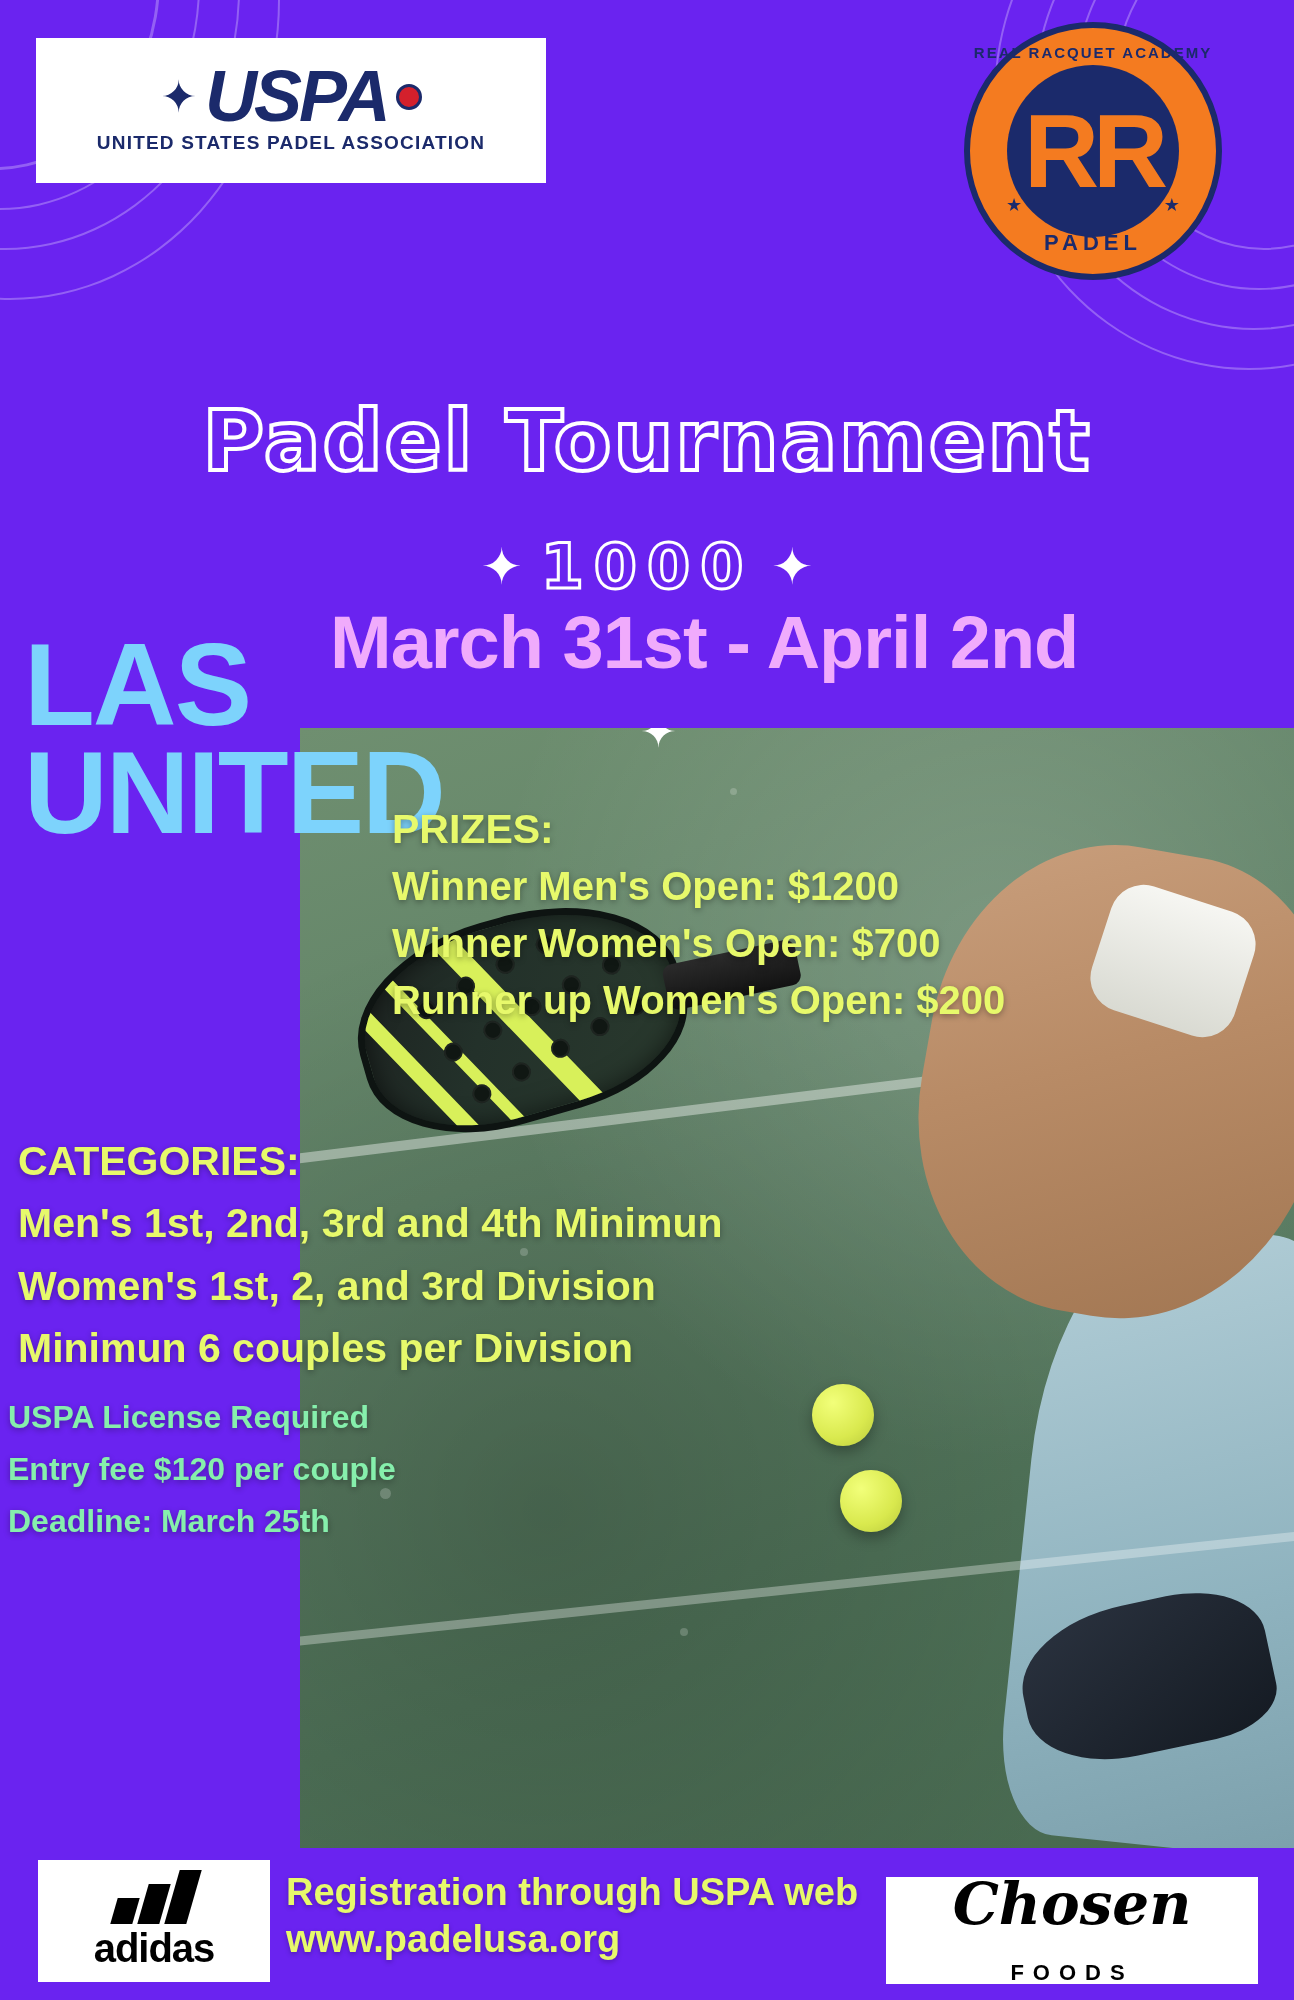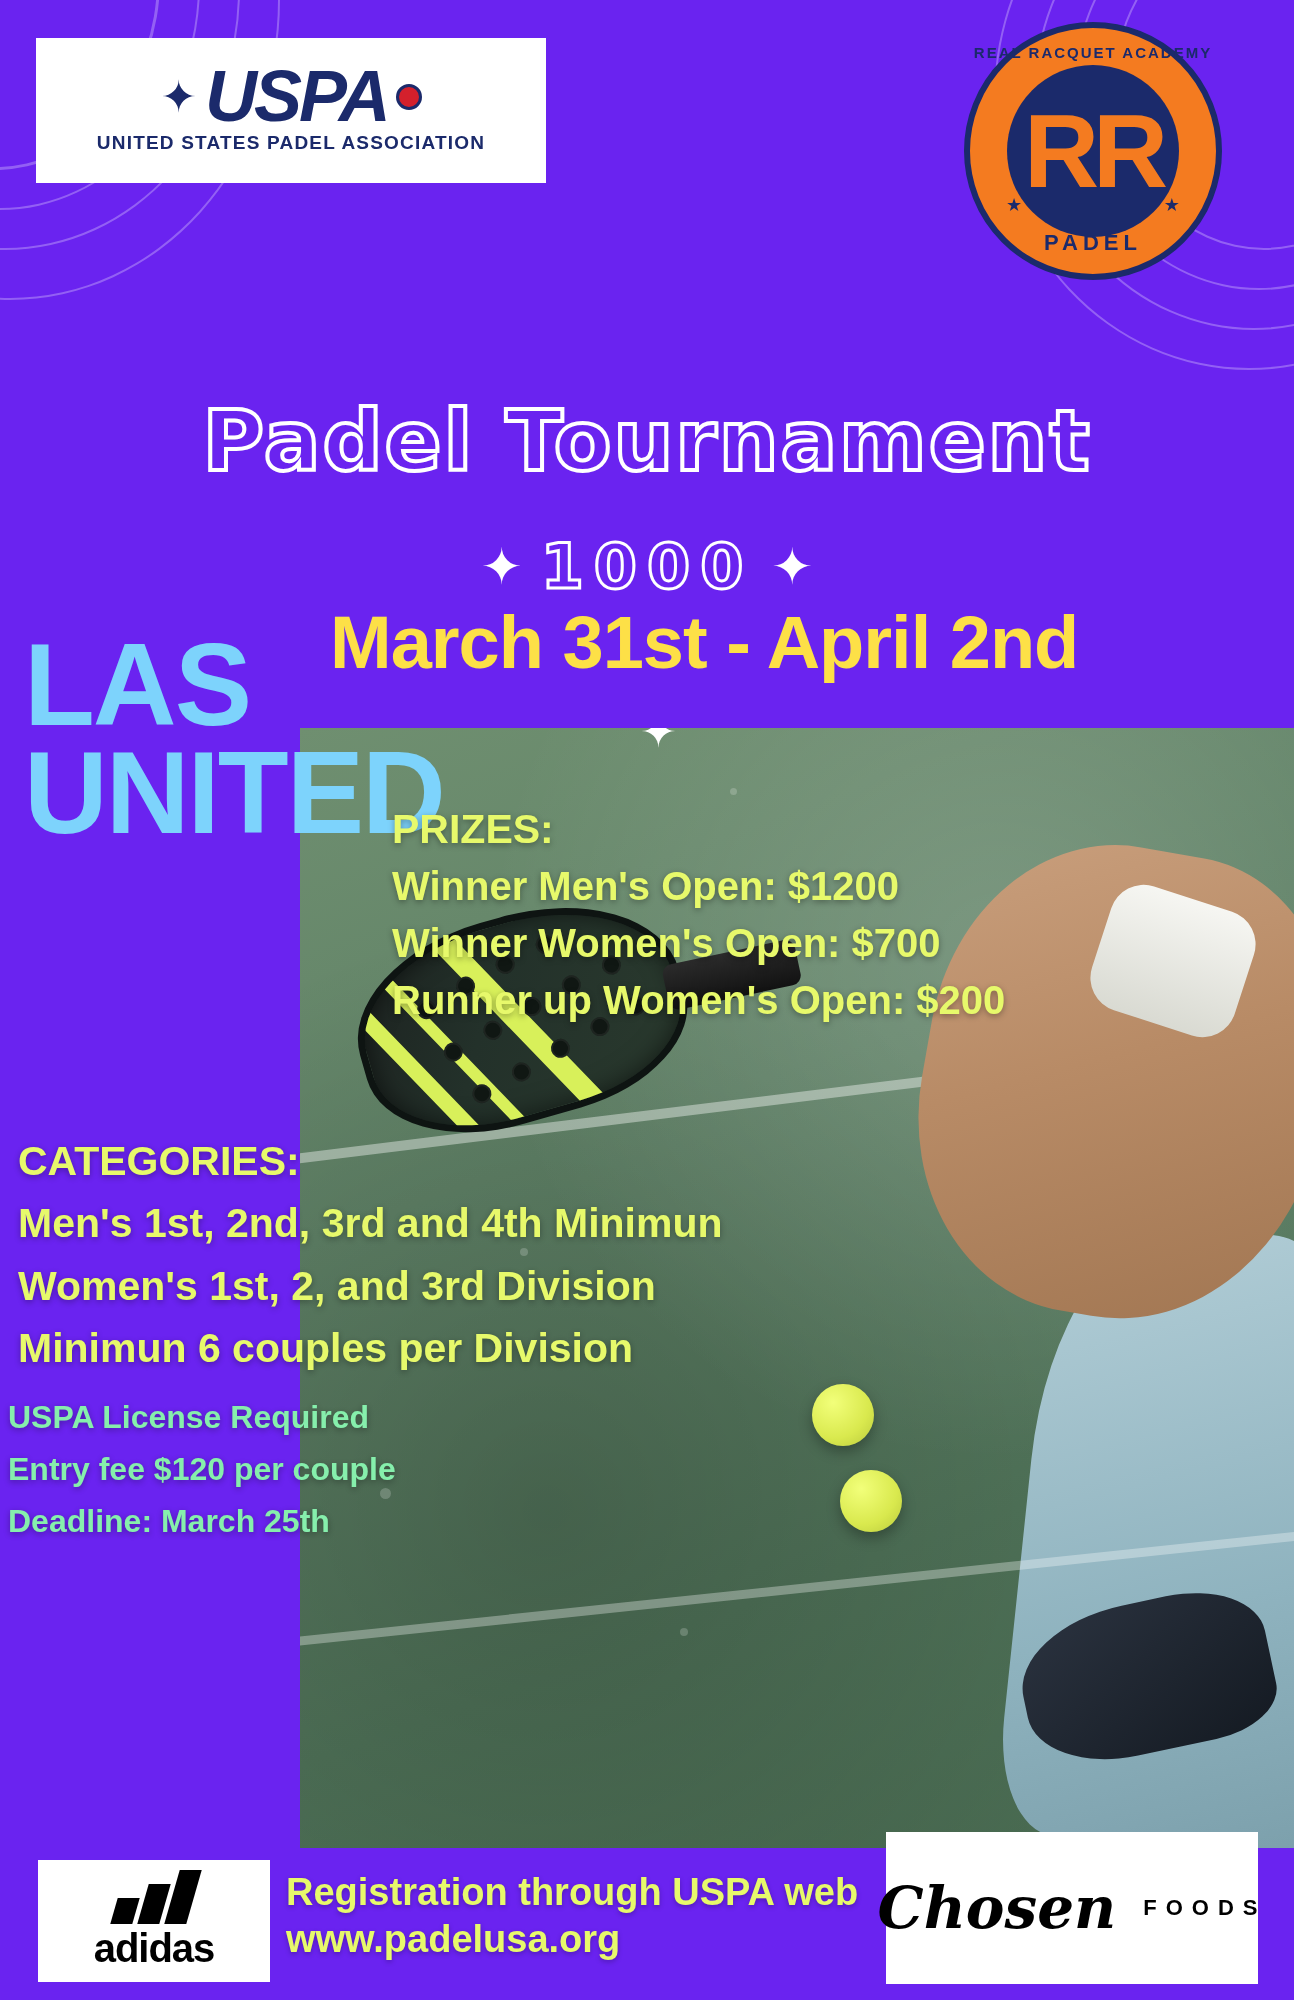--- a/index.html
+++ b/index.html
@@ -143,21 +143,21 @@
   }
   .spark {
     color: #ffffff;
     font-size: 50px;
     line-height: 1;
   }
 
   #dates {
     position: absolute;
     left: 330px; top: 600px;
-    color: #fde047;
+    color: #f0abfc;
     font-family: "Liberation Sans", sans-serif;
     font-weight: bold;
     font-size: 74px;
     letter-spacing: -1px;
     white-space: nowrap;
     text-align: right;
   }
 
   #city {
     position: absolute;
@@ -350,23 +350,23 @@
   #adidas-text {
     color: #000000;
     font-size: 40px;
     font-weight: bold;
     letter-spacing: -1px;
   }
 
   #chosen-logo {
     position: absolute;
     right: 36px; bottom: 16px;
-    width: 372px; height: 152px;
+    width: 372px; height: 107px;
     background: #ffffff;
-    display: flex; flex-direction: row;
+    display: flex; flex-direction: column;
     align-items: center; justify-content: center; gap: 27px;
   }
   #chosen-name {
     color: #000000;
     font-family: "DejaVu Serif", serif;
     font-style: italic;
     font-weight: bold;
     font-size: 58px;
     line-height: 1;
   }

